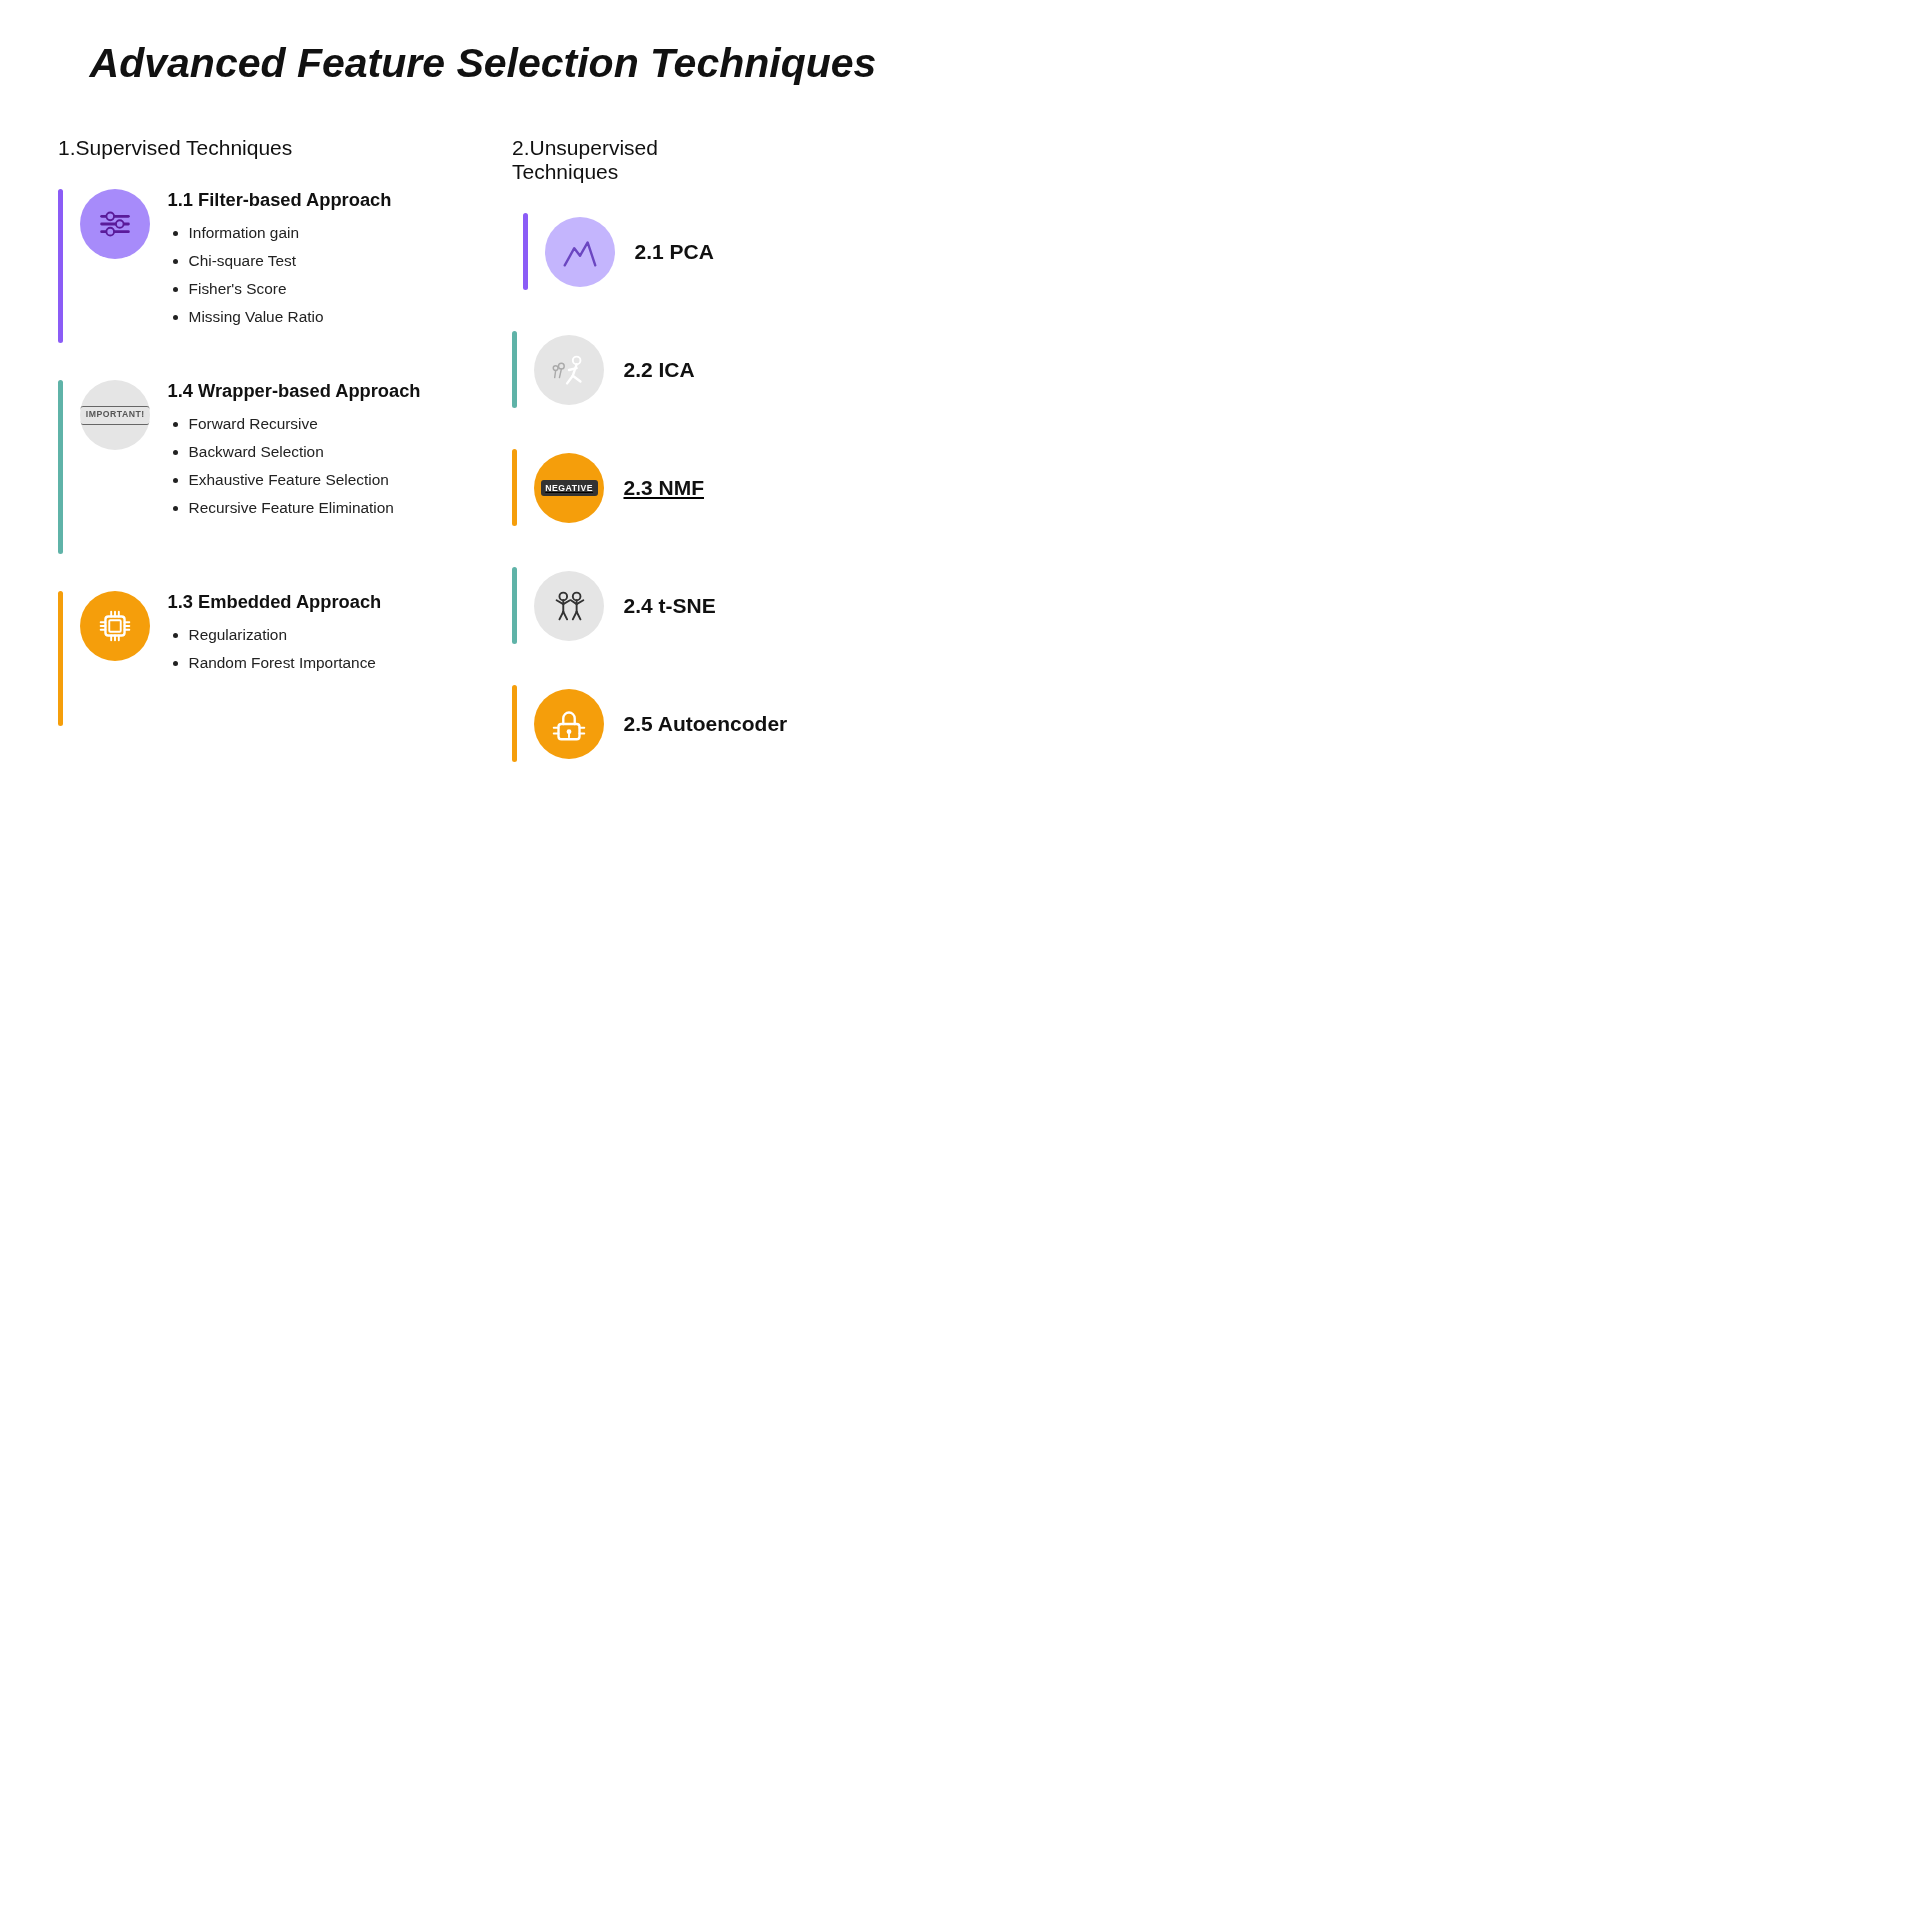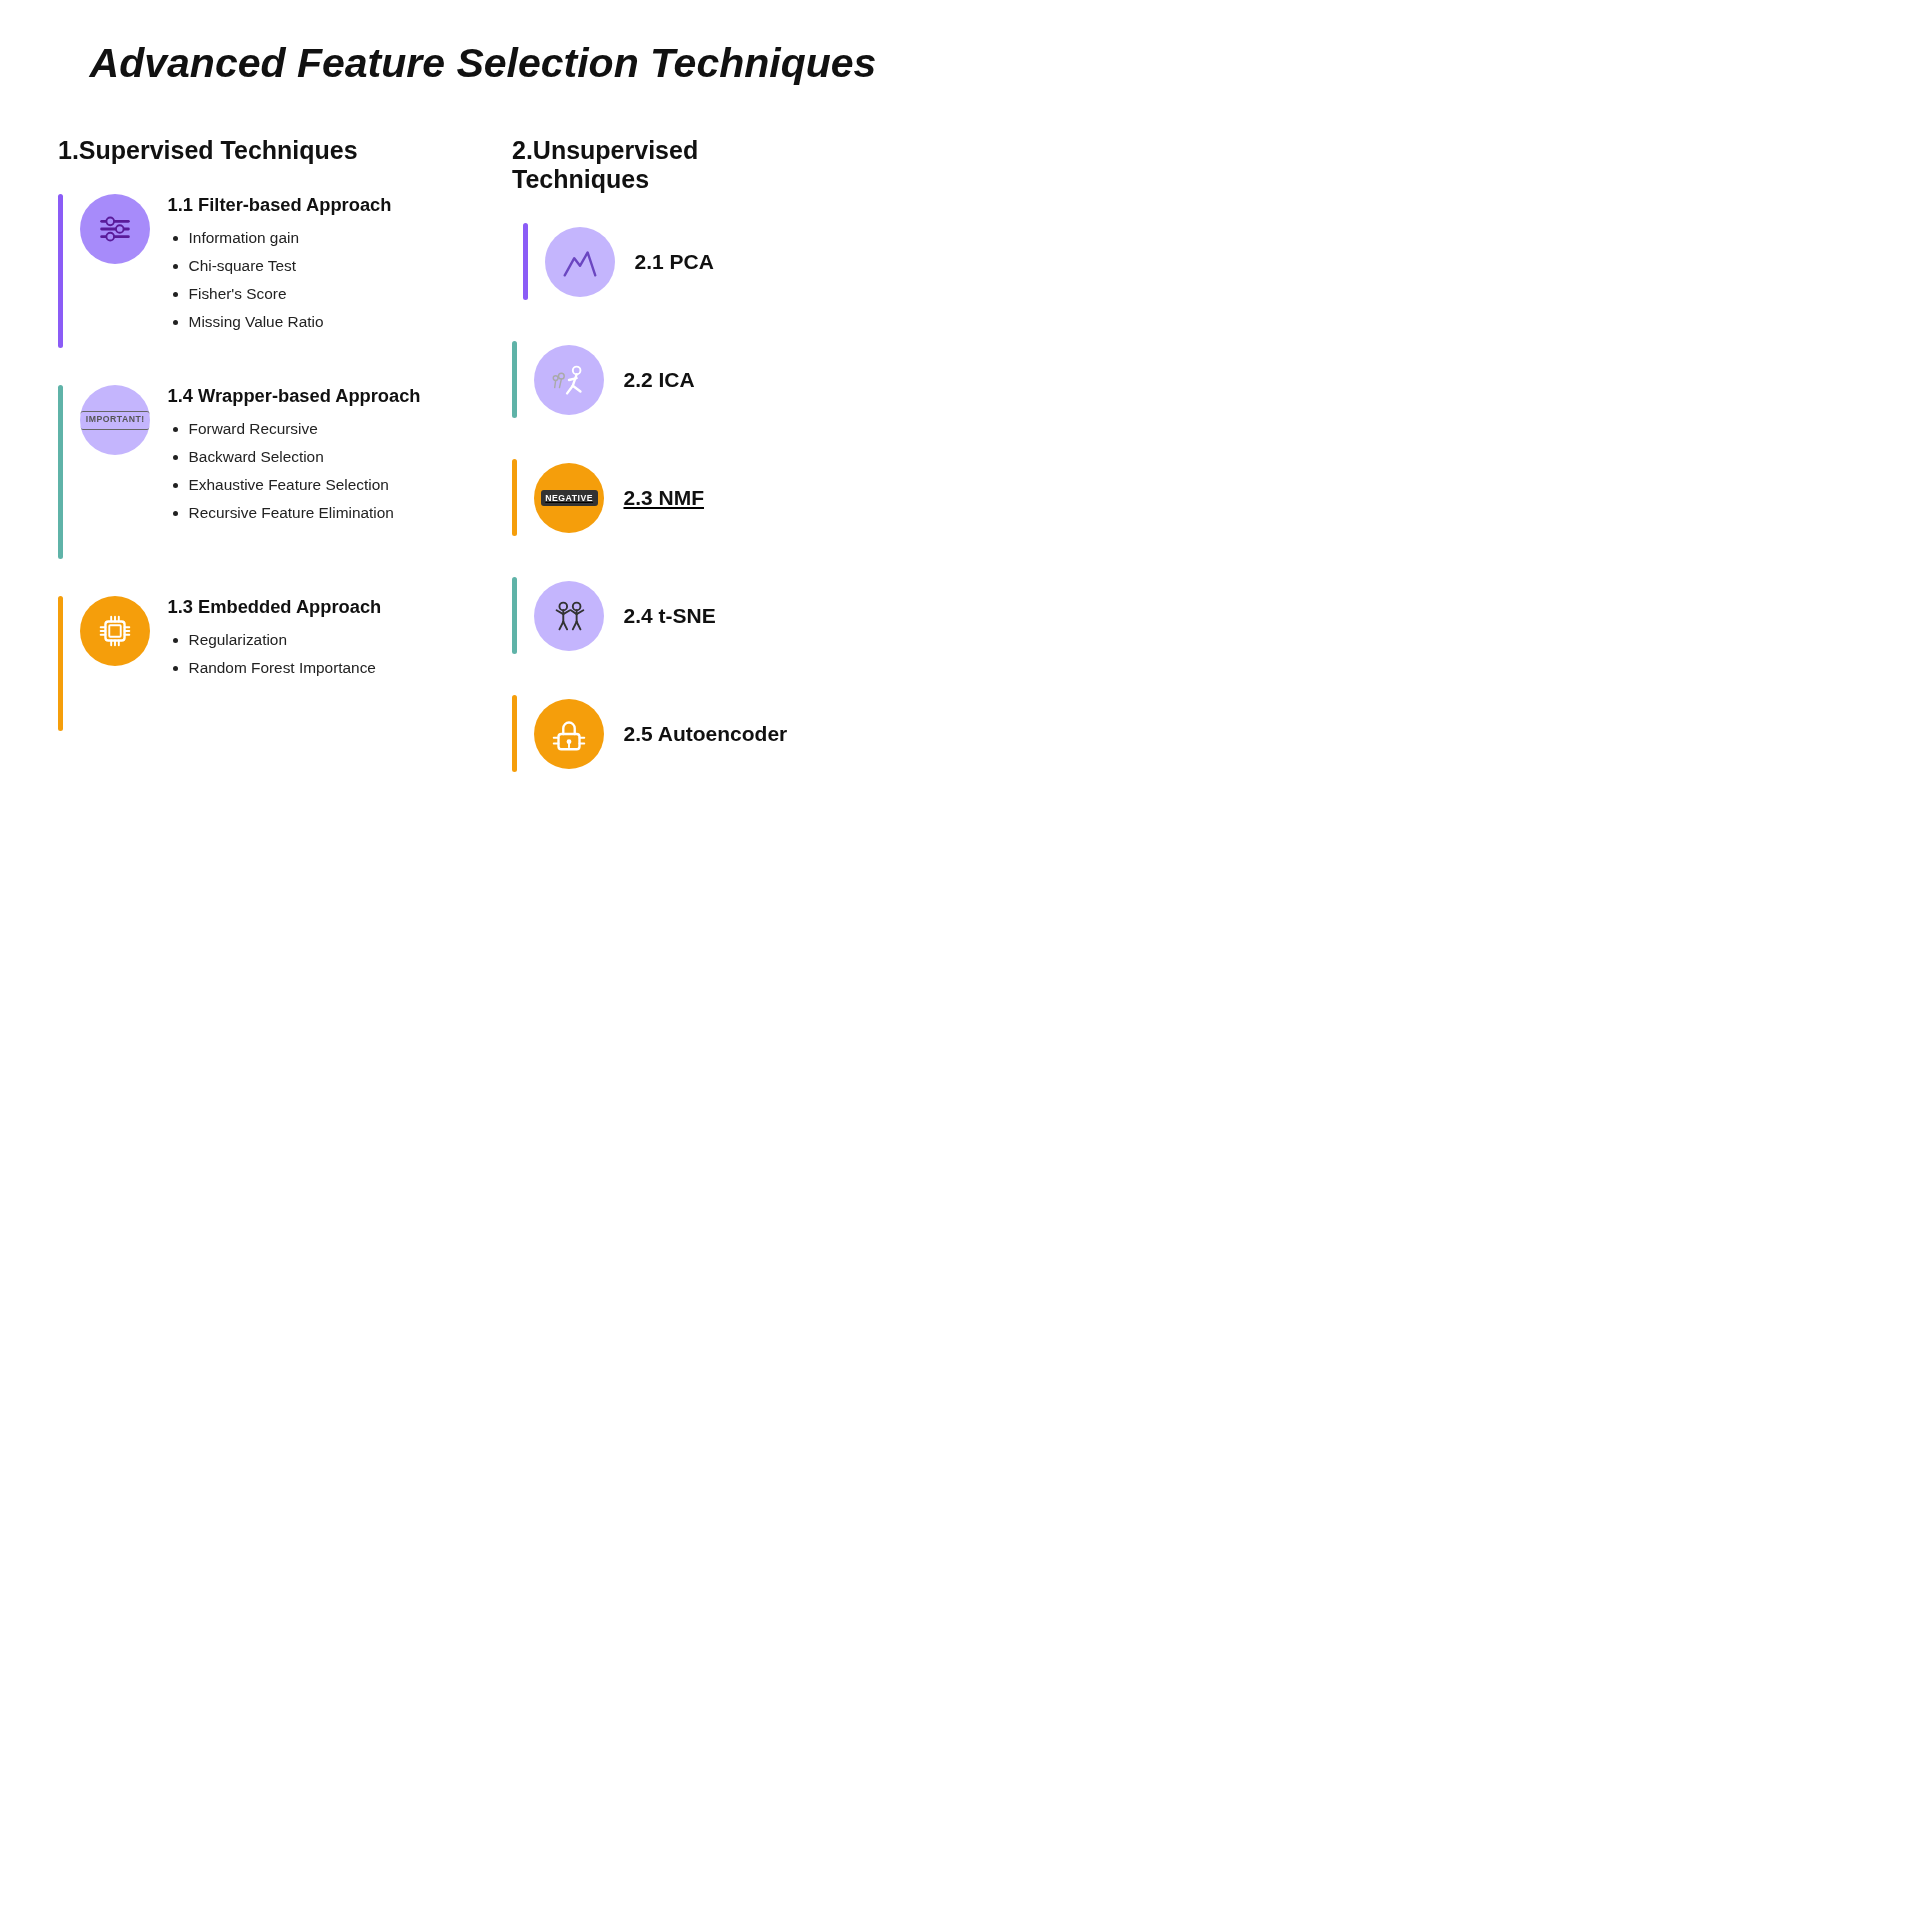--- a/index.html
+++ b/index.html
@@ -20,22 +20,22 @@
       font-style: italic;
     }
     .two-col {
       display: flex;
       gap: 58px;
     }
     .col {
       flex: 1;
     }
     .col-title {
-      font-size: 25px;
-      font-weight: 700;
+      font-size: 21px;
+      font-weight: 400;
       margin-bottom: 29px;
       color: #111;
     }
     .section-block {
       display: flex;
       align-items: flex-start;
       margin-bottom: 37px;
       position: relative;
     }
     .left-bar {
@@ -64,21 +64,21 @@
       display: flex;
       align-items: center;
       justify-content: center;
       flex-shrink: 0;
       font-size: 10.6px;
       font-weight: 700;
       color: #333;
       overflow: hidden;
     }
     .ic-purple { background: #a78bfa; }
-    .ic-teal { background: #c4b5fd; }
+    .ic-teal { background: #e5e5e5; }
     .ic-orange { background: #f59e0b; }
     .ic-light-purple { background: #c4b5fd; }
 
     .section-content {
       flex: 1;
     }
     .section-heading {
       font-size: 18.3px;
       font-weight: 800;
       margin-bottom: 9.7px;

